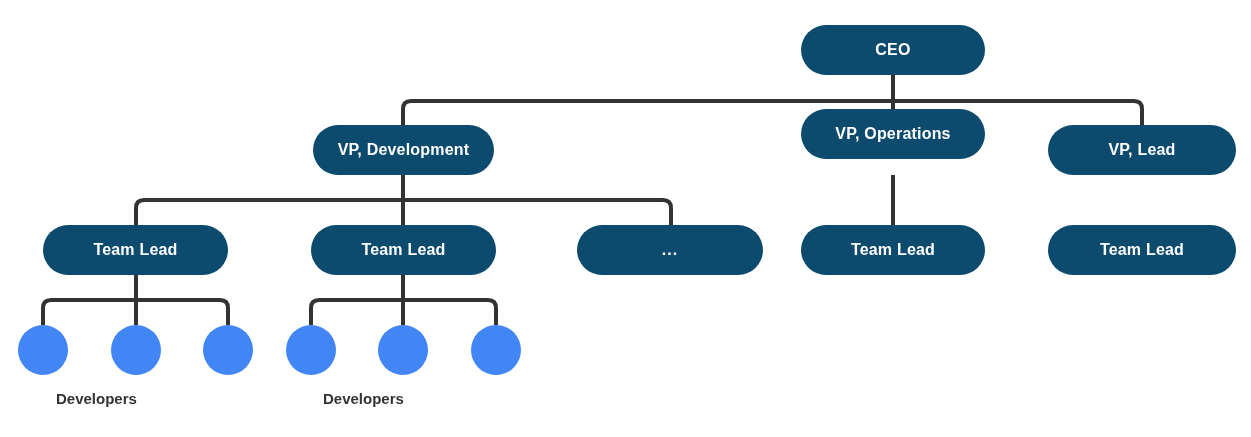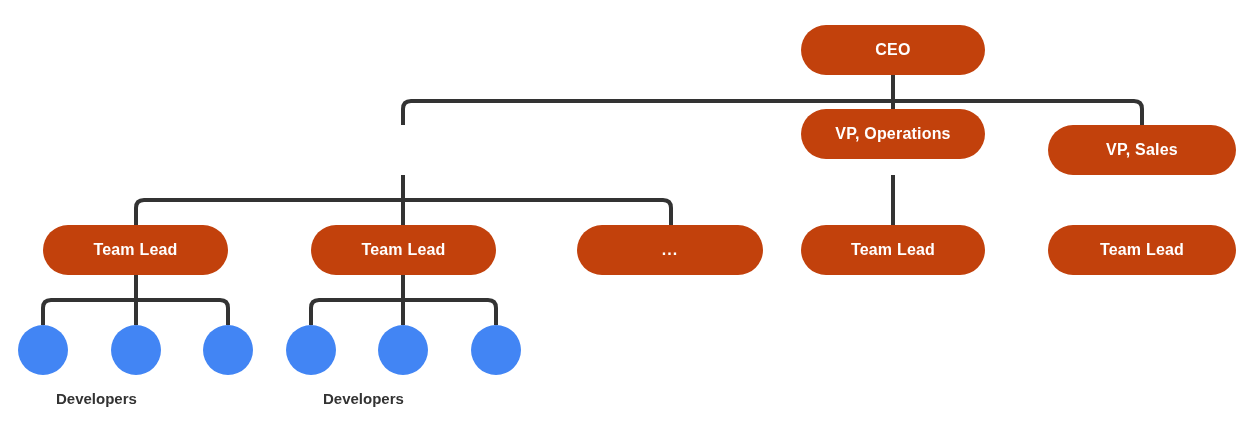--- a/index.html
+++ b/index.html
@@ -22,21 +22,21 @@
     width: 1251px;
     height: 437px;
     pointer-events: none;
   }
   .node {
     position: absolute;
     display: flex;
     align-items: center;
     justify-content: center;
     box-sizing: border-box;
-    background: #c2410c;
+    background: #0c4a6e;
     border-radius: 25px;
     height: 50px;
     color: #ffffff;
     font-size: 16px;
     font-weight: bold;
     letter-spacing: 0.2px;
     white-space: nowrap;
     user-select: none;
   }
   .node-ellipsis {
@@ -90,27 +90,30 @@
       <path d="M403,275 L403,300"></path>
       <path d="M311,325 L311,308 Q311,300 319,300 L488,300 Q496,300 496,308 L496,325"></path>
       <path d="M403,300 L403,325"></path>
     </g>
   </svg>
 
   <div class="node" style="left:801px; top:25px; width:184px;">
     <span>CEO</span>
   </div>
 
+  <div class="node" style="left:313px; top:125px; width:181px;">
+    <span>VP, Development</span>
+  </div>
 
   <div class="node" style="left:801px; top:109px; width:184px;">
     <span>VP, Operations</span>
   </div>
 
   <div class="node" style="left:1048px; top:125px; width:188px;">
-    <span>VP, Sales</span>
+    <span>VP, Lead</span>
   </div>
 
   <div class="node" style="left:43px; top:225px; width:185px;">
     <span>Team Lead</span>
   </div>
 
   <div class="node" style="left:311px; top:225px; width:185px;">
     <span>Team Lead</span>
   </div>
 

